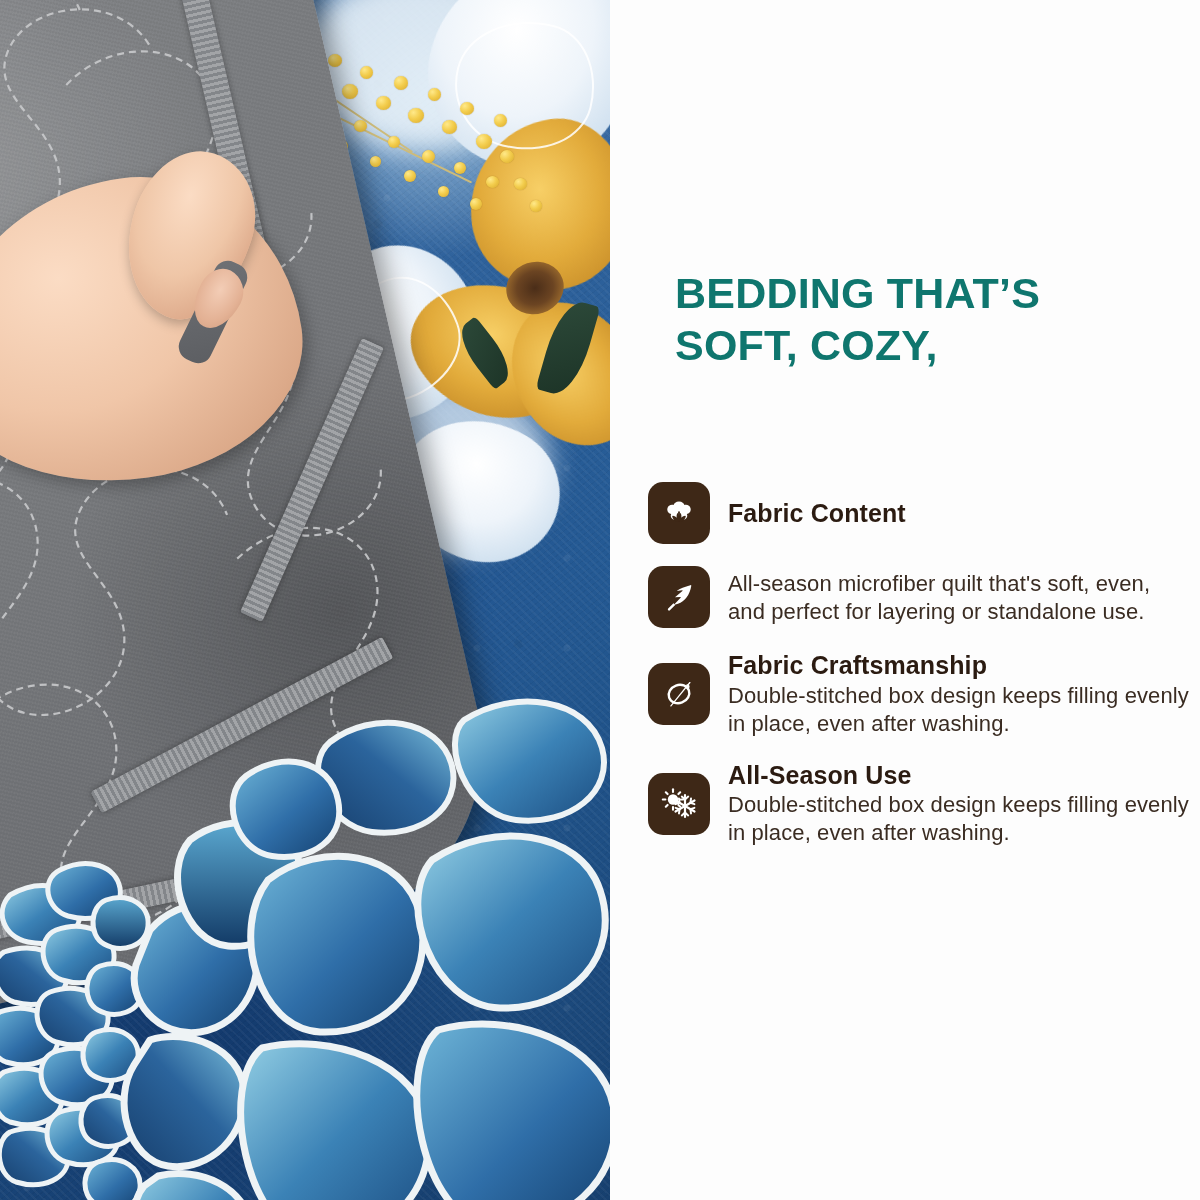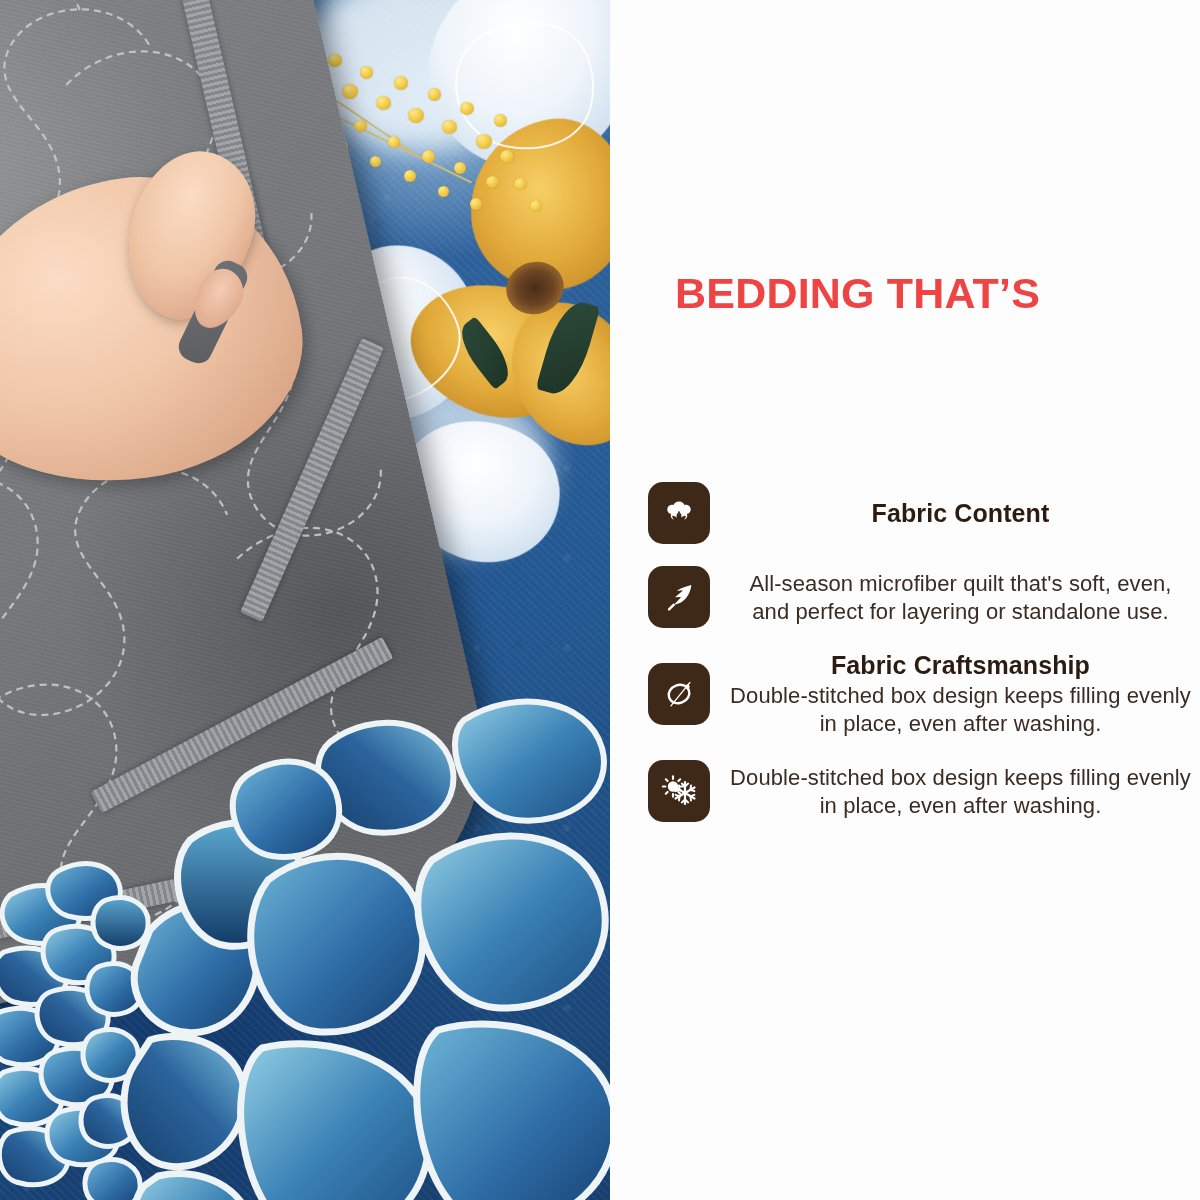--- a/index.html
+++ b/index.html
@@ -156,27 +156,26 @@
     padding:0;
   }
   .headline{
     position:absolute;
     left:65px; top:268px;
     width:500px;
     font-size:43px;
     line-height:1.20;
     font-weight:bold;
     letter-spacing:.2px;
-    color:#ef4444;
+    color:#0f766e;
   }
   .features{
     position:absolute;
     left:38px; top:482px;
     width:545px;
-    text-align:center;
   }
   .feature{
     display:flex;
     align-items:center;
     gap:18px;
     margin-bottom:22px;
   }
   .tile{
     flex:0 0 auto;
     width:62px; height:62px;
@@ -361,21 +360,21 @@
           </g>
         </g>
       </svg>
     </div>
   </div>
 
   <div class="panel">
 
     <h1 class="headline">
       <span>BEDDING THAT’S</span><br>
-      <br>
+      <span>SOFT, COZY,</span><br>
     </h1>
 
     <div class="features">
 
       <div class="feature">
         <div class="tile">
           <svg width="40" height="40" viewBox="0 0 40 40" aria-hidden="true">
             <g fill="#ffffff">
               <path d="M20 8.5c3.1 0 5 1.9 5.4 3.6 2.6-.9 5.6.6 6.2 3.3.6 2.8-1.2 5.2-3.8 5.7 1 1.8.3 4.2-1.7 5.2-1.7.9-3.6.4-4.8-.9H18.7c-1.2 1.3-3.1 1.8-4.8.9-2-1-2.7-3.4-1.7-5.2-2.6-.5-4.4-2.9-3.8-5.7.6-2.7 3.6-4.2 6.2-3.3.4-1.7 2.3-3.6 5.4-3.6z"></path>
             </g>
@@ -458,19 +457,20 @@
                   <line x1="32.4" y1="26.2" x2="36.4" y2="24.9"></line>
                 <line x1="32.4" y1="19.8" x2="33.0" y2="15.6"></line>
                   <line x1="32.4" y1="19.8" x2="36.4" y2="21.1"></line>
                 <line x1="21.6" y1="26.2" x2="21.0" y2="30.4"></line>
                   <line x1="21.6" y1="26.2" x2="17.6" y2="24.9"></line>
               </g>
             </g>
           </svg>
         </div>
         <div class="ftext">
+          <div class="ftitle">All-Season Use</div>
           <div class="fdesc">Double-stitched box design keeps filling evenly in place, even after washing.</div>
         </div>
       </div>
 
     </div>
   </div>
 </div>
 
 </body></html>

